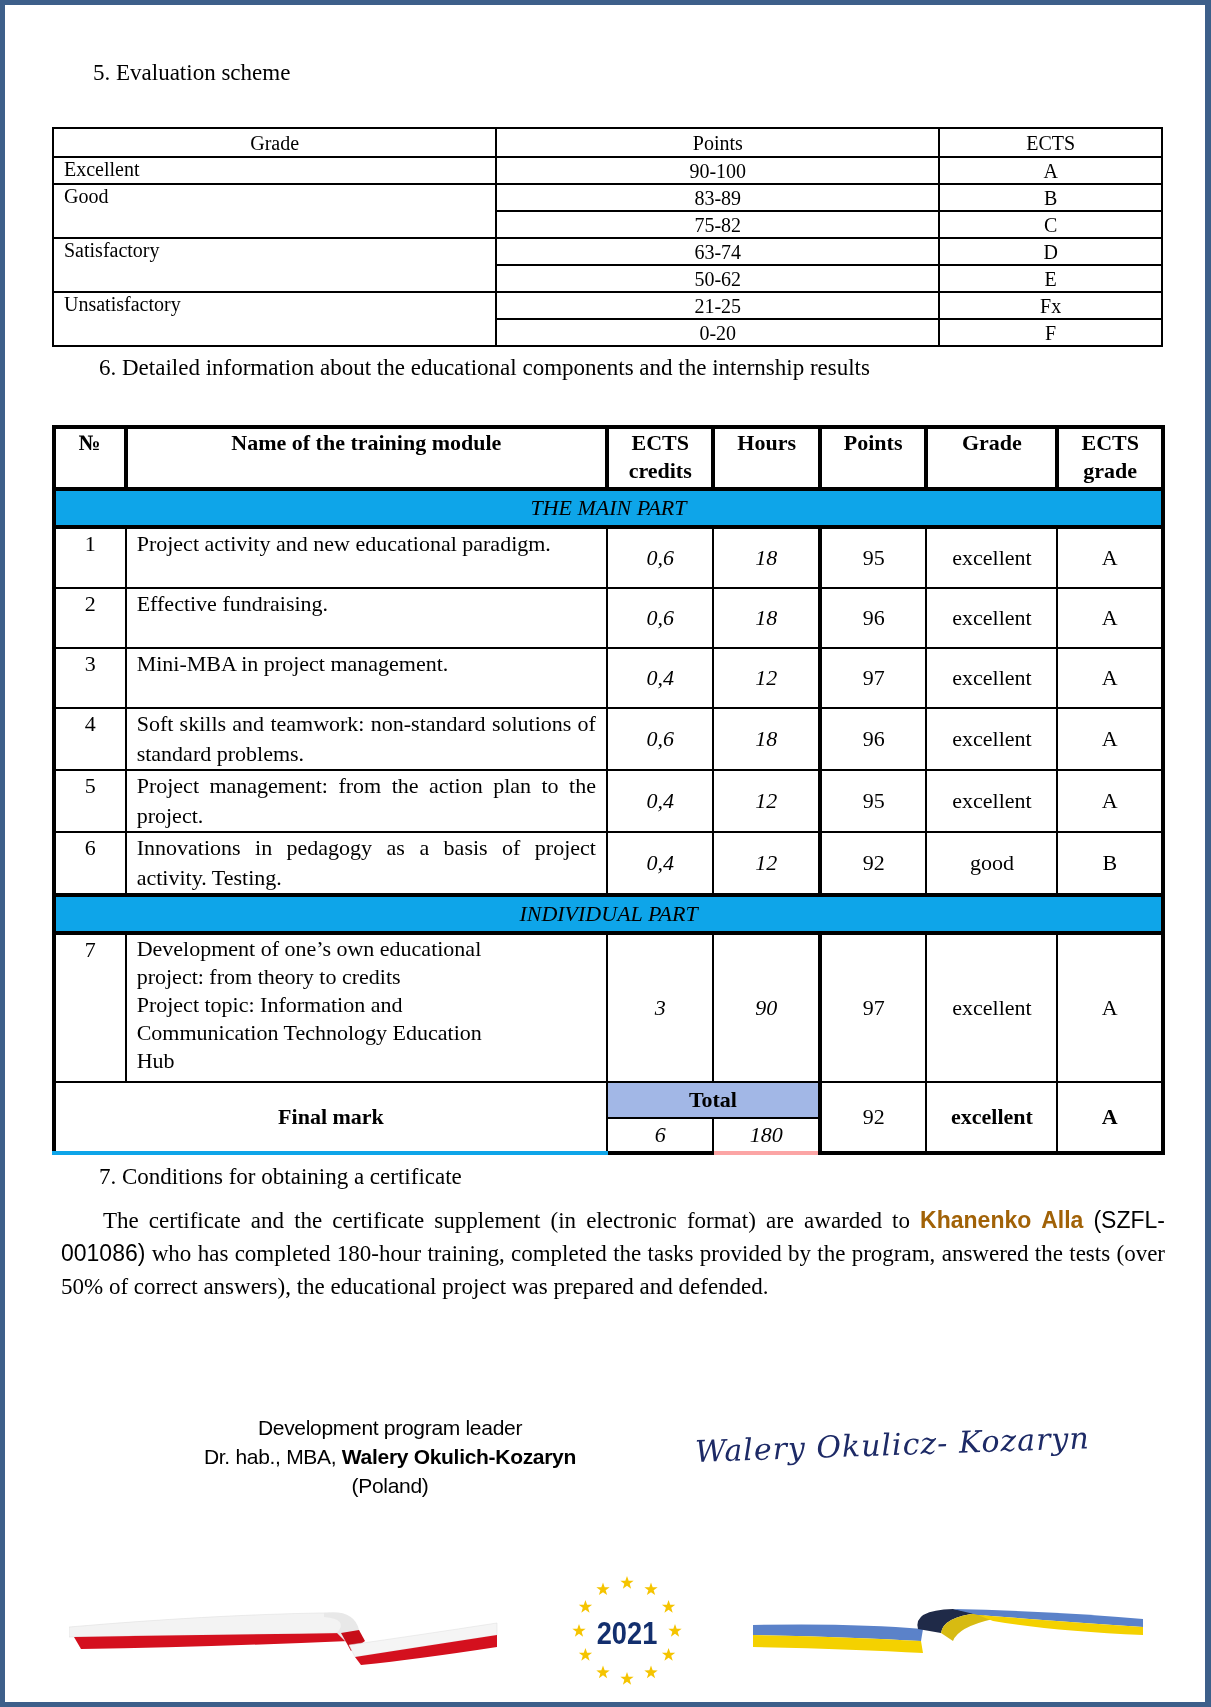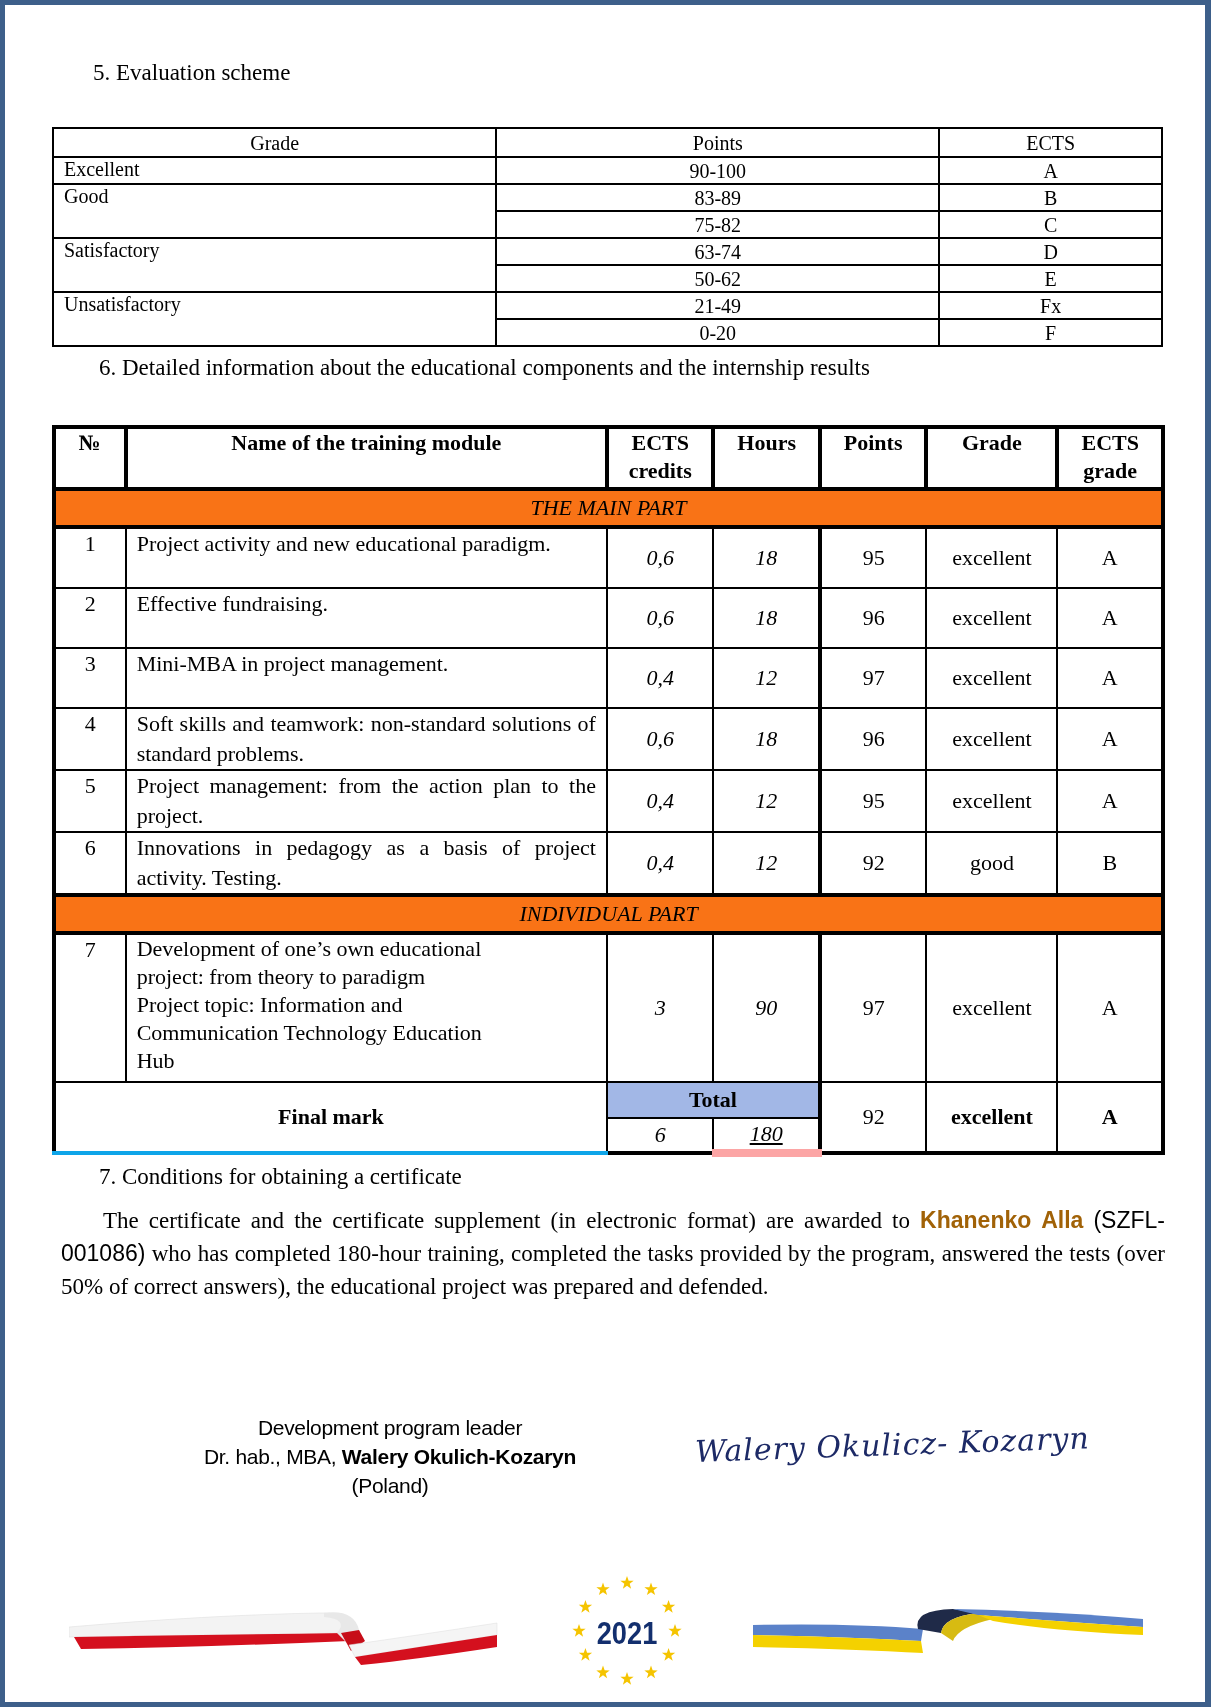--- a/index.html
+++ b/index.html
@@ -61,21 +61,21 @@
     padding: 0 10px;
     line-height: 30px;
     text-align: center;
   }
   .det td.num { vertical-align: top; }
   .det td.name { text-align: justify; vertical-align: top; line-height: 30px; text-align-last: left; }
   .det td.it { font-style: italic; }
   .det td.bl { border-left: 4px solid #000; }
   .det tr.row td { height: 58px; }
   .det tr.section td {
-    background: #f97316;
+    background: #0ea5e9;
     font-style: italic;
     height: 34px;
     text-align: center;
     border-top: 4px solid #000;
     border-bottom: 4px solid #000;
     padding: 0;
   }
   .det tr.tall td { height: 146px; }
   .det td.total-head {
     background: #a2b7e6;
@@ -184,21 +184,21 @@
       <td class="l" rowspan="2">Satisfactory</td>
       <td class="c">63-74</td>
       <td class="c">D</td>
     </tr>
     <tr>
       <td class="c">50-62</td>
       <td class="c">E</td>
     </tr>
     <tr>
       <td class="l" rowspan="2">Unsatisfactory</td>
-      <td class="c">21-49</td>
+      <td class="c">21-25</td>
       <td class="c">Fx</td>
     </tr>
     <tr>
       <td class="c">0-20</td>
       <td class="c">F</td>
     </tr>
   </tbody>
     </table>
 
   <h2 class="heading" style="left:94px; top:350px;">6. Detailed information about the educational components and the internship results</h2>
@@ -284,41 +284,41 @@
         </tr>
       </tbody>
     <tbody>
         <tr class="section">
       <td colspan="7">INDIVIDUAL PART</td>
     </tr>
     <tr class="tall">
       <td class="num">7</td>
       <td class="name" style="text-align:left; text-align-last:left; line-height:28px;">
         <div>Development of one’s own educational</div>
-        <div>project: from theory to paradigm</div>
+        <div>project: from theory to credits</div>
         <div>Project topic: Information and</div>
         <div>Communication Technology Education</div>
         <div>Hub</div>
       </td>
       <td class="it">3</td>
       <td class="it">90</td>
       <td class="bl">97</td>
       <td>excellent</td>
       <td>A</td>
     </tr>
     <tr class="finalrow">
       <td colspan="2" rowspan="2" class="final-label" style="border-bottom:4px solid #0ea5e9;">Final mark</td>
       <td colspan="2" class="total-head">Total</td>
       <td rowspan="2" class="bl" style="border-bottom:4px solid #000;">92</td>
       <td rowspan="2" class="bold" style="border-bottom:4px solid #000;">excellent</td>
       <td rowspan="2" class="bold" style="border-bottom:4px solid #000;">A</td>
     </tr>
     <tr>
       <td class="it" style="height:32px; border-bottom:4px solid #000;">6</td>
-      <td class="it" style="border-bottom:8px solid #fca5a5;text-decoration:underline;">180</td>
+      <td class="it" style="border-bottom:4px solid #fca5a5;">180</td>
     </tr>
   </tbody>
     </table>
 
   <h2 class="heading" style="left:94px; top:1159px;">7. Conditions for obtaining a certificate</h2>
   <p class="para"><span>The certificate and the certificate supplement (in electronic format) are awarded to </span><span class="student">Khanenko Alla</span> <span class="cert-id">(SZFL-001086)</span><span> who has completed 180-hour training, completed the tasks provided by the program, answered the tests (over 50% of correct answers), the educational project was prepared and defended.</span></p>
 
   <div class="leader">
     <div>Development program leader</div>
     <div><span>Dr. hab., MBA, </span><b>Walery Okulich-Kozaryn</b></div>

